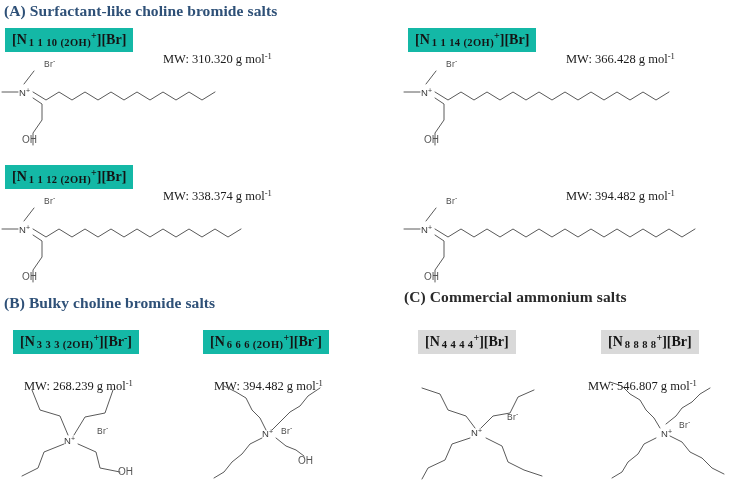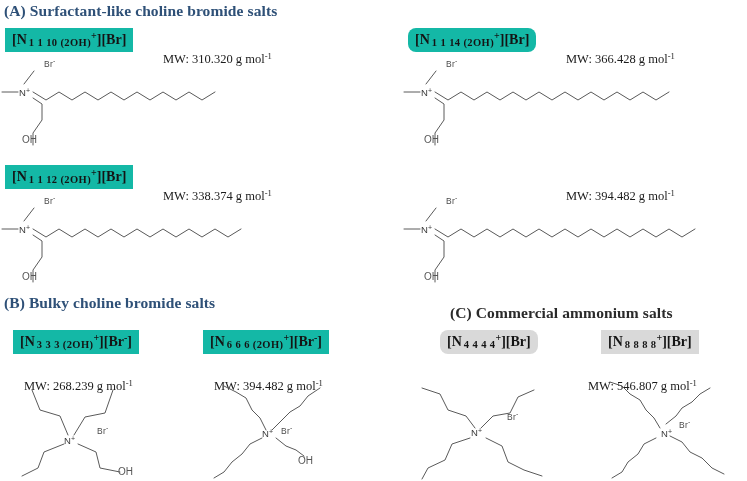--- a/index.html
+++ b/index.html
@@ -118,21 +118,21 @@
   </div>
   <div class="struct" style="left:0px;top:60px;">
     <svg width="250" height="90" viewBox="0 0 250 90">
       <polyline points="2,32 18,32"></polyline>
       <polyline points="24,24 34,11"></polyline>
       <polyline points="33,38 42,44 42,60 33,73 33,85"></polyline>
       <polyline points="33,32 46,40 59,32 72,40 85,32 98,40 111,32 124,40 137,32 150,40 163,32 176,40 189,32 202,40 215,32"></polyline>
     </svg>
   </div>
 
-  <div class="chip blue" style="left:408px;top:28px;border-radius:8px;">
+  <div class="chip blue" style="left:408px;top:28px;">
     <span class="brk">[N</span><span class="sub">1 1 14 (2OH)</span><span class="sup">+</span><span class="brk">][Br]</span>
   </div>
   <div class="mw" style="left:566px;top:35px;">
     <span>MW:</span>
     <span>366.428</span>
     <span>g mol</span><span class="sup">-1</span>
   </div>
   <div class="ion" style="left:446px;top:57px;">
     <span>Br</span><span class="sup">-</span>
   </div>
@@ -247,23 +247,23 @@
   </div>
   <div class="struct" style="left:190px;top:380px;">
     <svg width="200" height="101" viewBox="0 0 200 101">
       <polyline points="76,50 70,38 62,30 56,18 46,12 34,6"></polyline>
       <polyline points="82,50 92,40 100,32 110,26 118,16 130,8"></polyline>
       <polyline points="72,58 60,64 52,74 42,82 34,92 24,98"></polyline>
       <polyline points="86,58 96,66 106,70 114,76"></polyline>
     </svg>
   </div>
 
-  <div class="sec-head dark" style="left:404px;top:304px;margin-left:46px;">(C) Commercial ammonium salts</div>
-
-  <div class="chip gray" style="left:440px;top:330px;border-radius:8px;">
+  <div class="sec-head dark" style="left:404px;top:288px;">(C) Commercial ammonium salts</div>
+
+  <div class="chip gray" style="left:418px;top:330px;">
     <span class="brk">[N</span><span class="sub">4 4 4 4</span><span class="sup">+</span><span class="brk">][Br]</span>
   </div>
   <div class="ion" style="left:507px;top:410px;">
     <span>Br</span><span class="sup">-</span>
   </div>
   <div class="atom big" style="left:471px;top:427px;">
     <span>N</span><span class="sup">+</span>
   </div>
   <div class="struct" style="left:400px;top:380px;">
     <svg width="190" height="101" viewBox="0 0 190 101">

